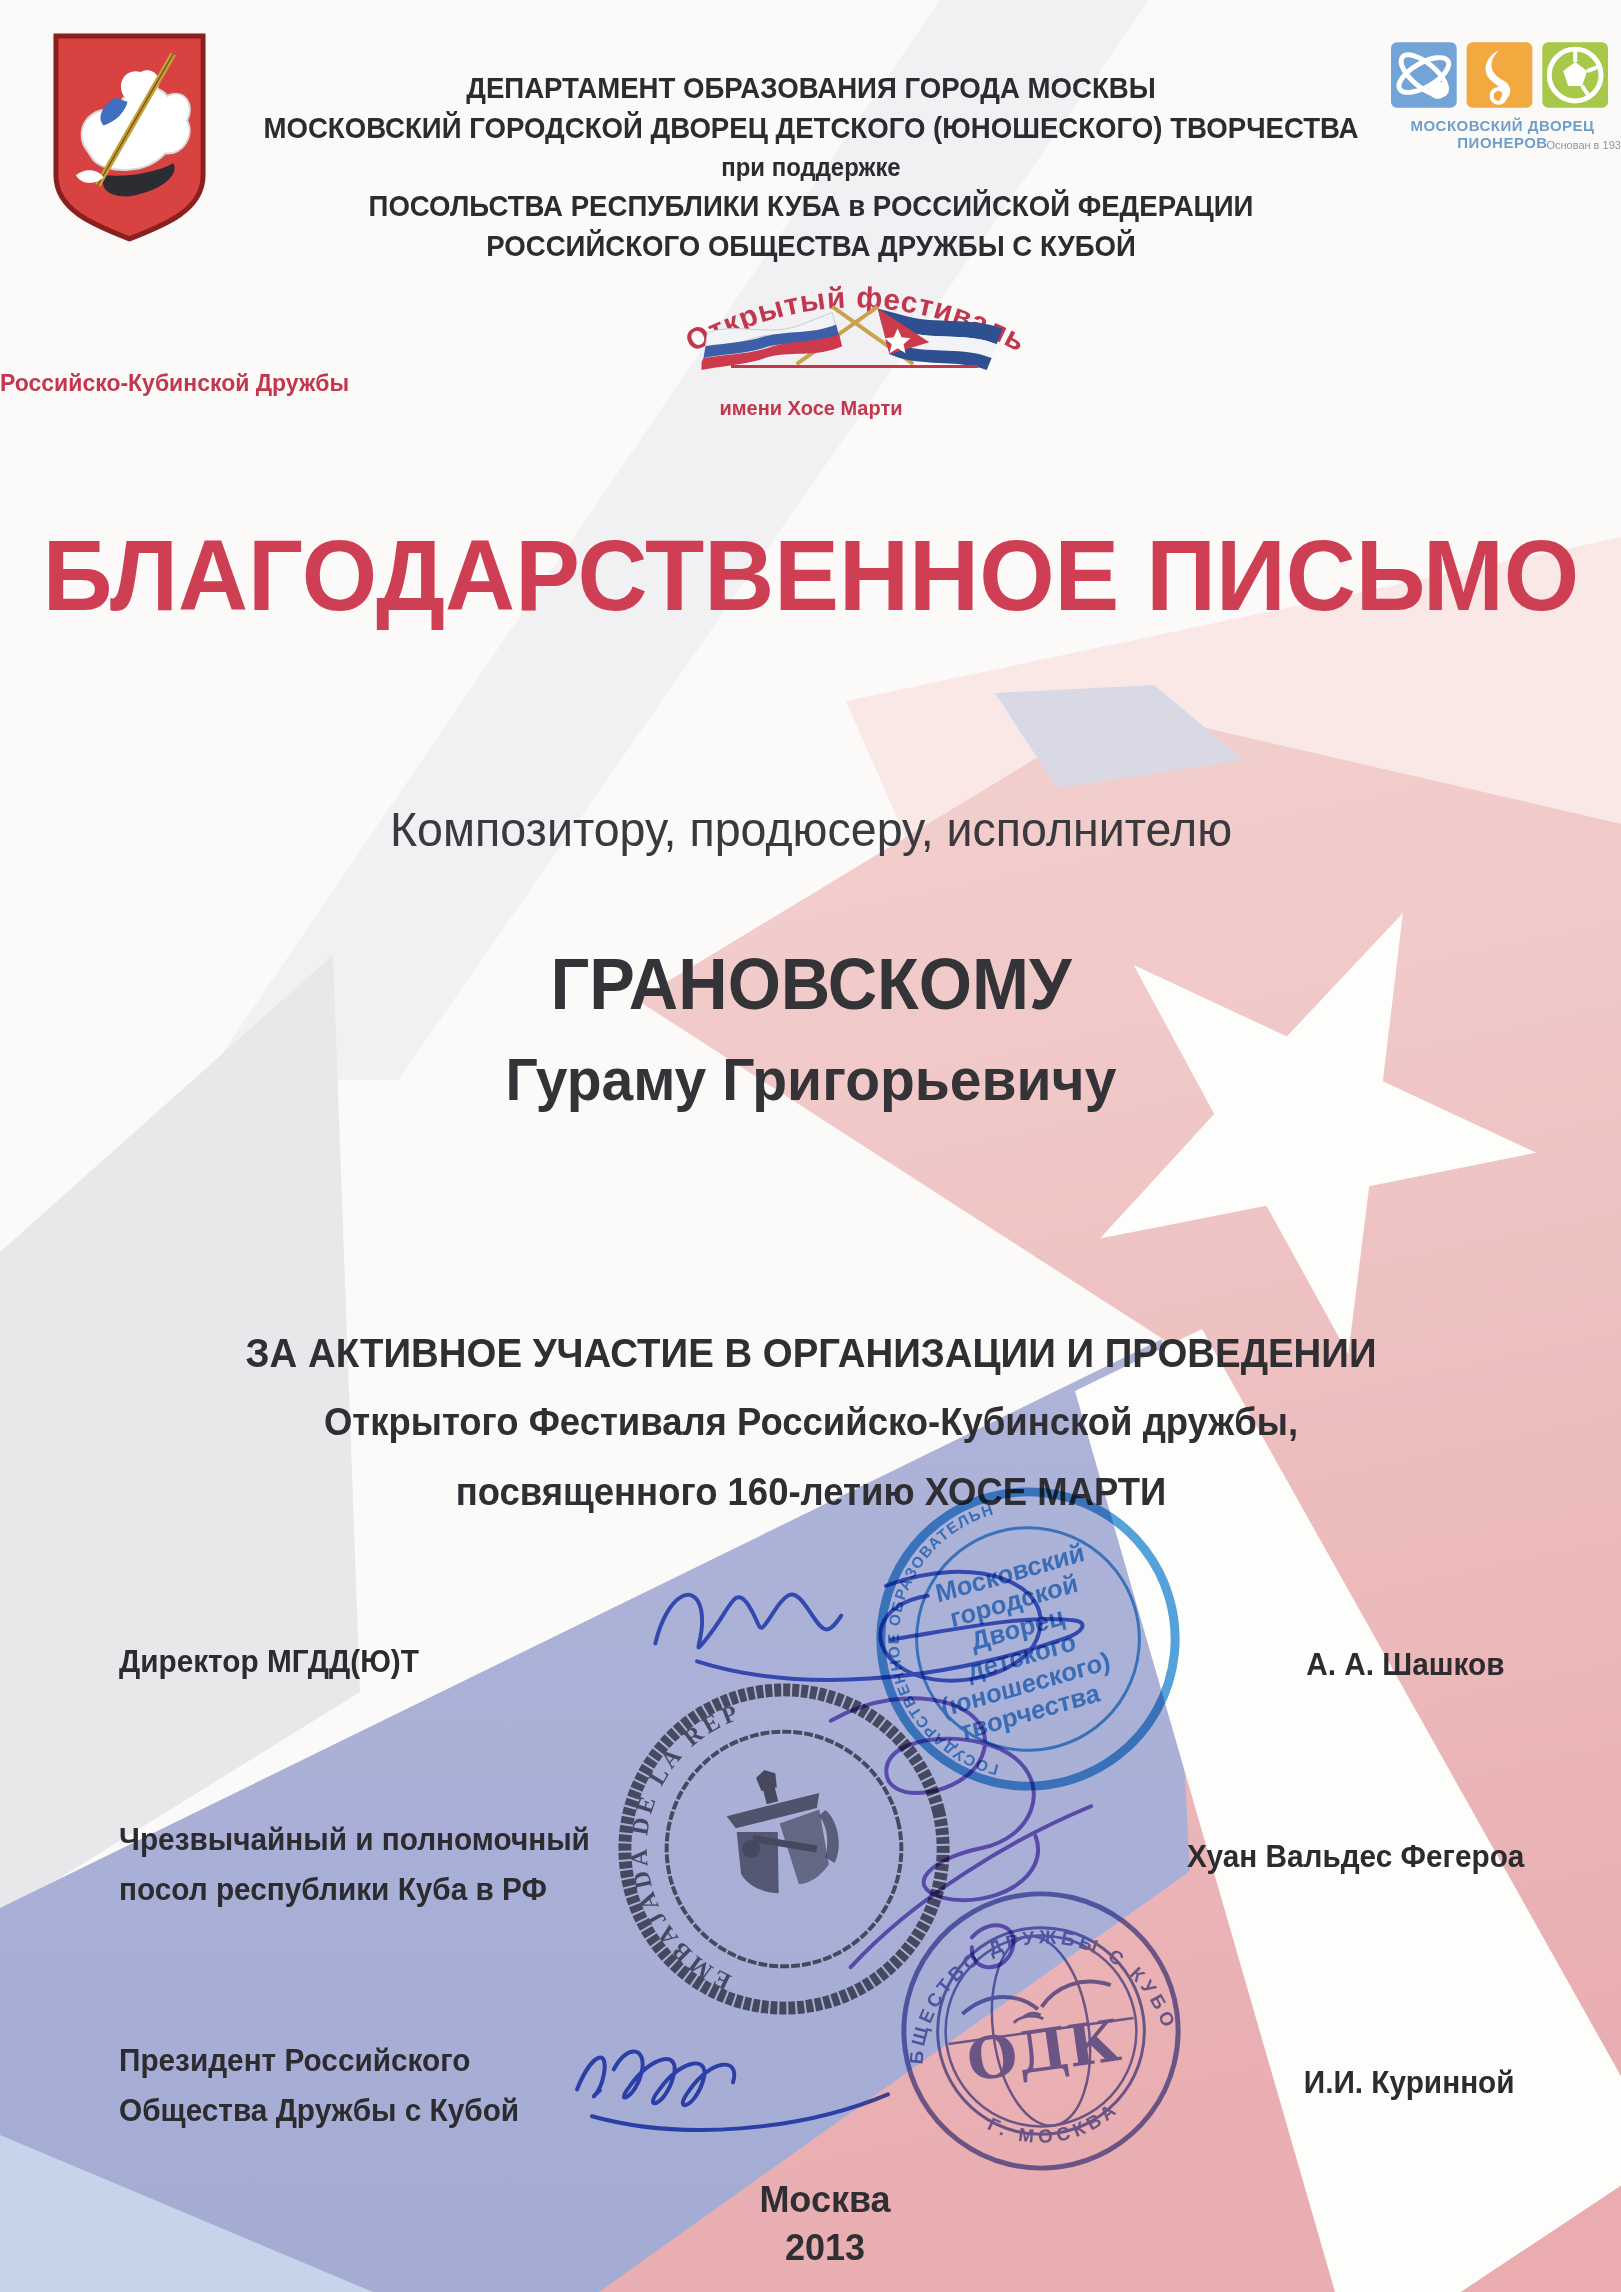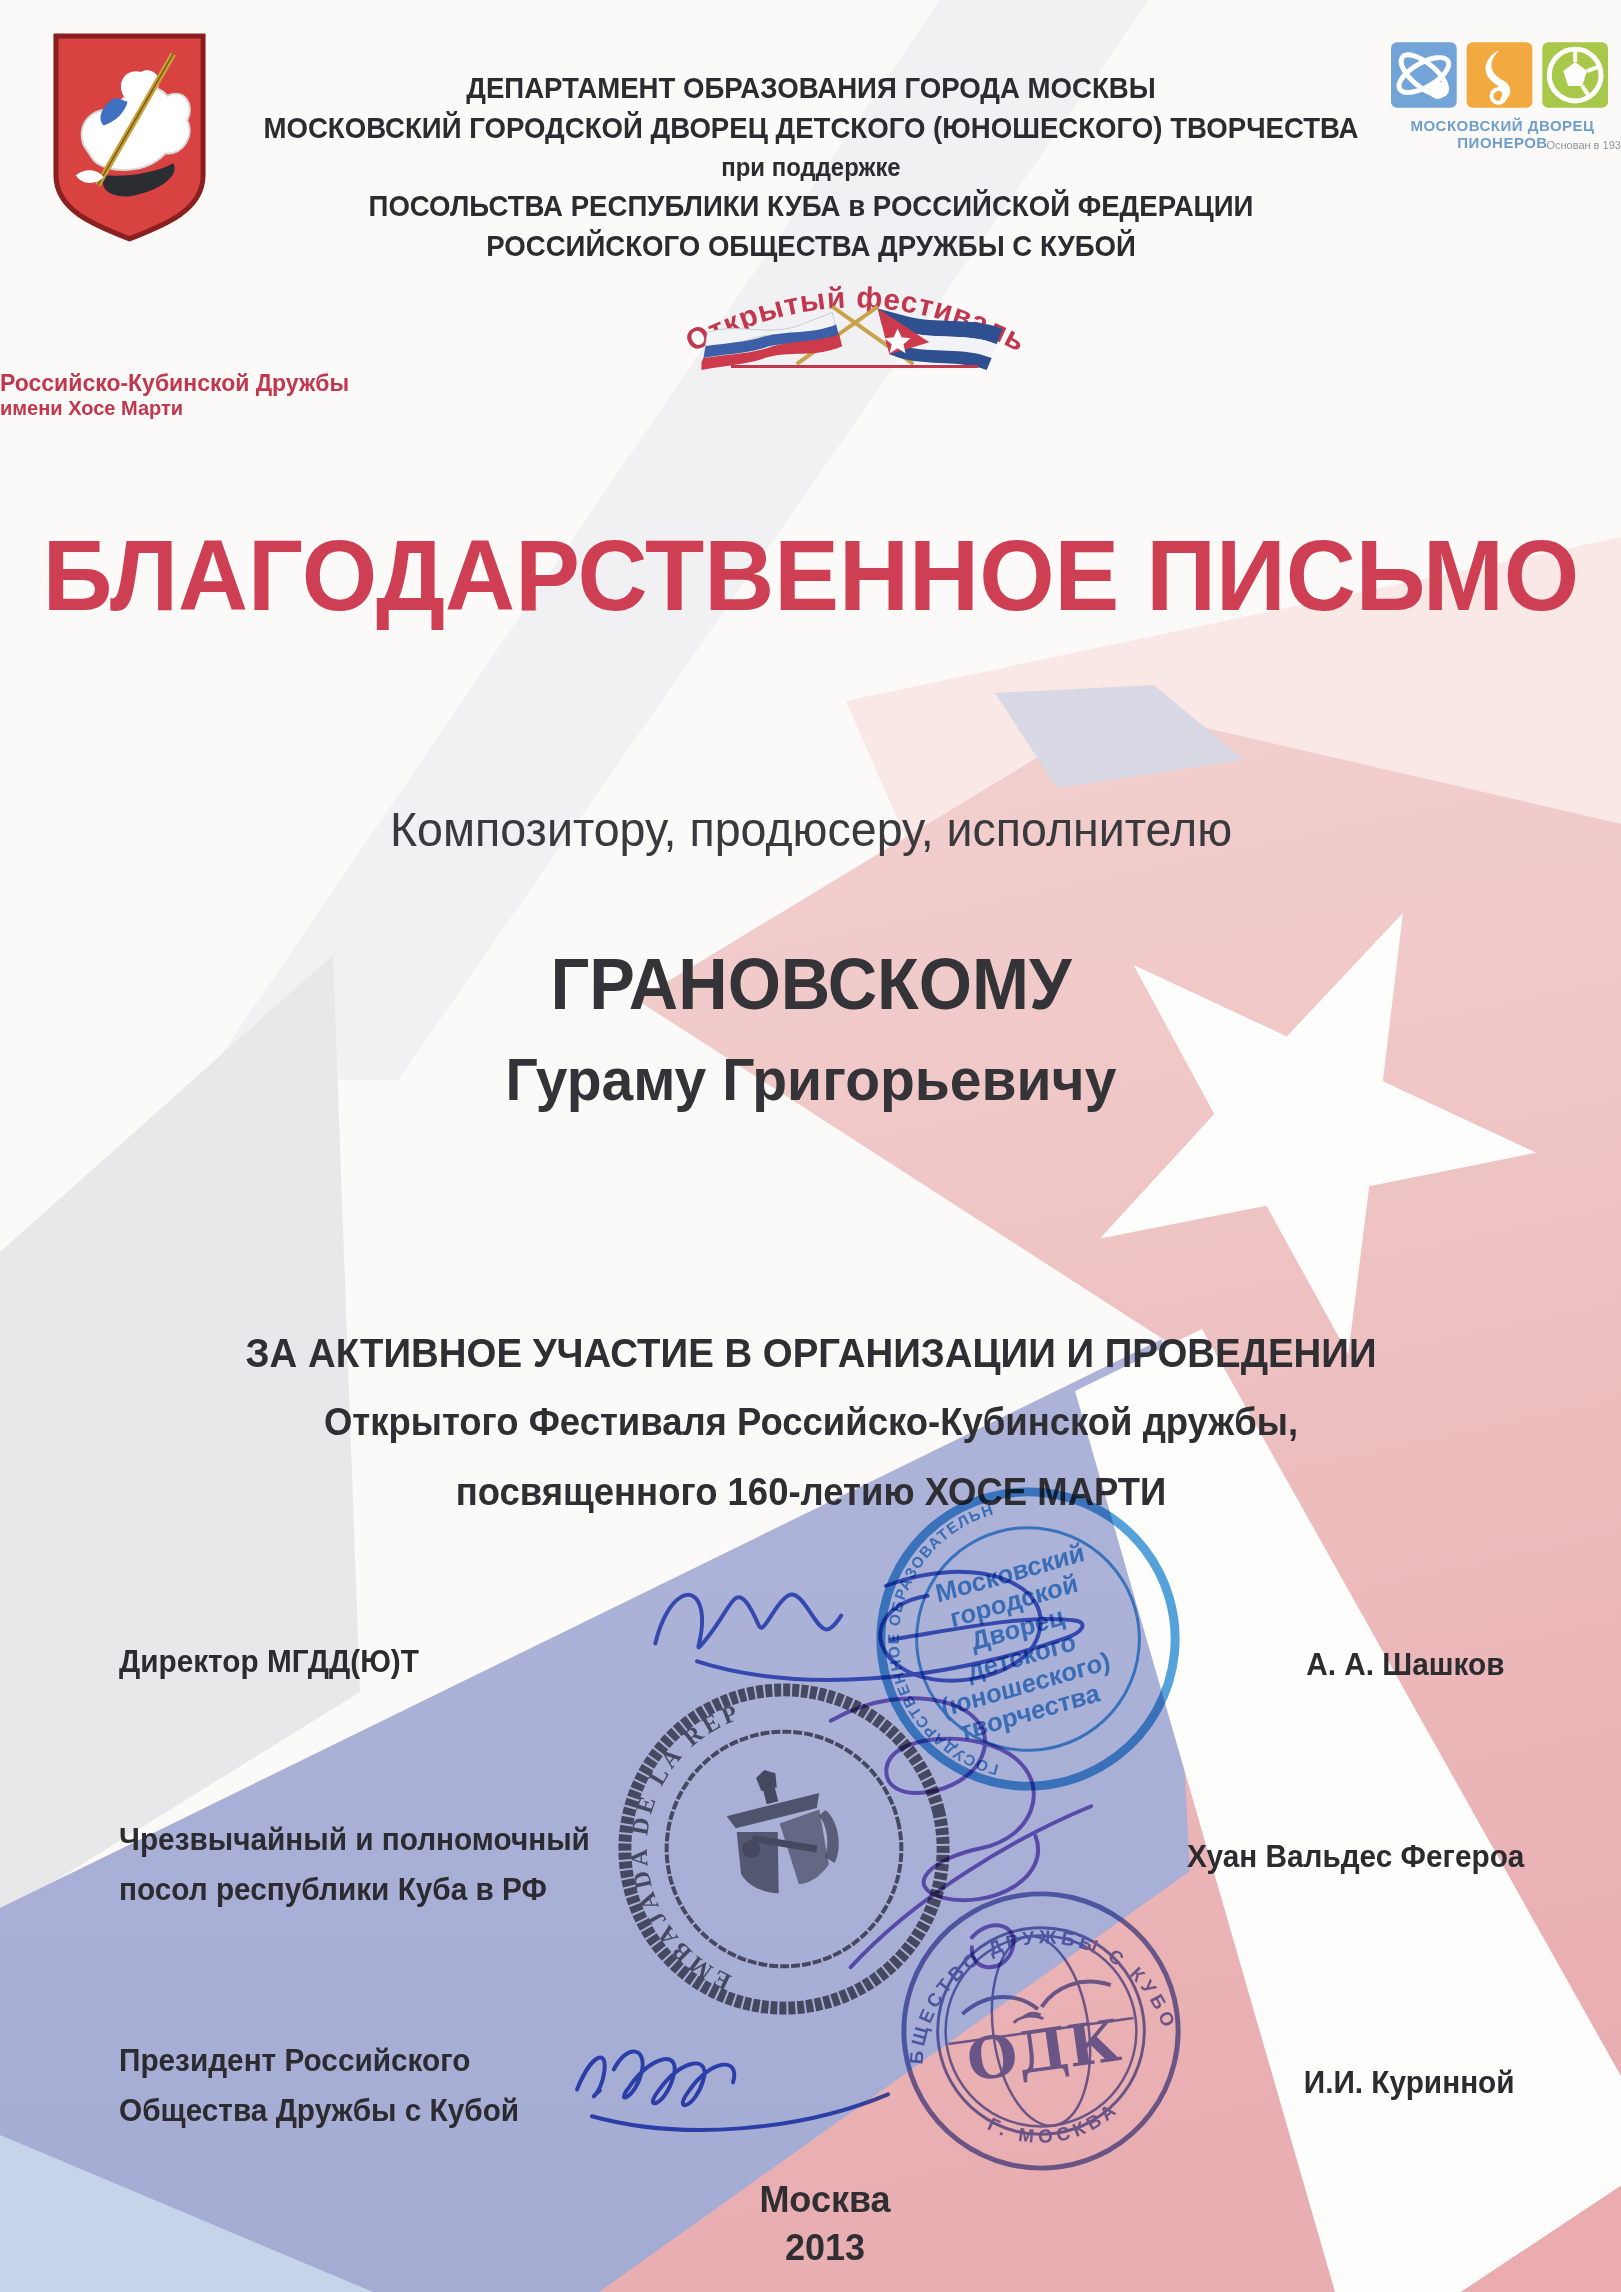--- a/index.html
+++ b/index.html
@@ -42,21 +42,21 @@
   .persname{left:0;top:1045px;width:100%;text-align:center;font-size:60px;font-weight:700;color:#333338;transform:scaleX(.95);}
   .cit{left:0;width:100%;text-align:center;color:#2e2e33;transform:scaleX(.96);}
   .cit1{top:1331px;font-size:40px;font-weight:700;}
   .cit2{top:1401px;font-size:38px;font-weight:600;}
   .cit3{top:1471px;font-size:38px;font-weight:600;}
   .sig-label{position:absolute;left:119px;font-size:31px;font-weight:700;color:#2b2b30;transform:scaleX(.96);transform-origin:left;line-height:50px;}
   .sig-name{position:absolute;font-size:31px;font-weight:700;color:#2b2b30;transform:scaleX(.96);transform-origin:right;}
   .footer{left:14px;width:100%;text-align:center;font-size:36px;font-weight:700;color:#2e2e33;}
   .fest-line{position:absolute;left:731px;top:365px;width:247px;height:3px;background:#c2374d;}
   .fest-t1{left:0;top:370px;width:100%;text-align:left;font-size:23px;font-weight:700;color:#c2374d;}
-  .fest-t2{left:0;top:397px;width:100%;text-align:left;font-size:20px;font-weight:700;color:#c2374d;}
+  .fest-t2{left:0;top:397px;width:100%;text-align:center;font-size:20px;font-weight:700;color:#c2374d;}
   .pio-cap{left:1378px;top:117px;width:249px;text-align:center;font-size:15px;font-weight:700;color:#6f9ecb;letter-spacing:0.5px;}
   .pio-sub{left:1378px;top:139px;width:249px;text-align:right;font-size:11px;color:#8e959e;}
   .stamp{mix-blend-mode:multiply;}
 </style>
 </head>
 <body>
 
 <div class="page">
 
   <div class="bg bg-band"></div>

